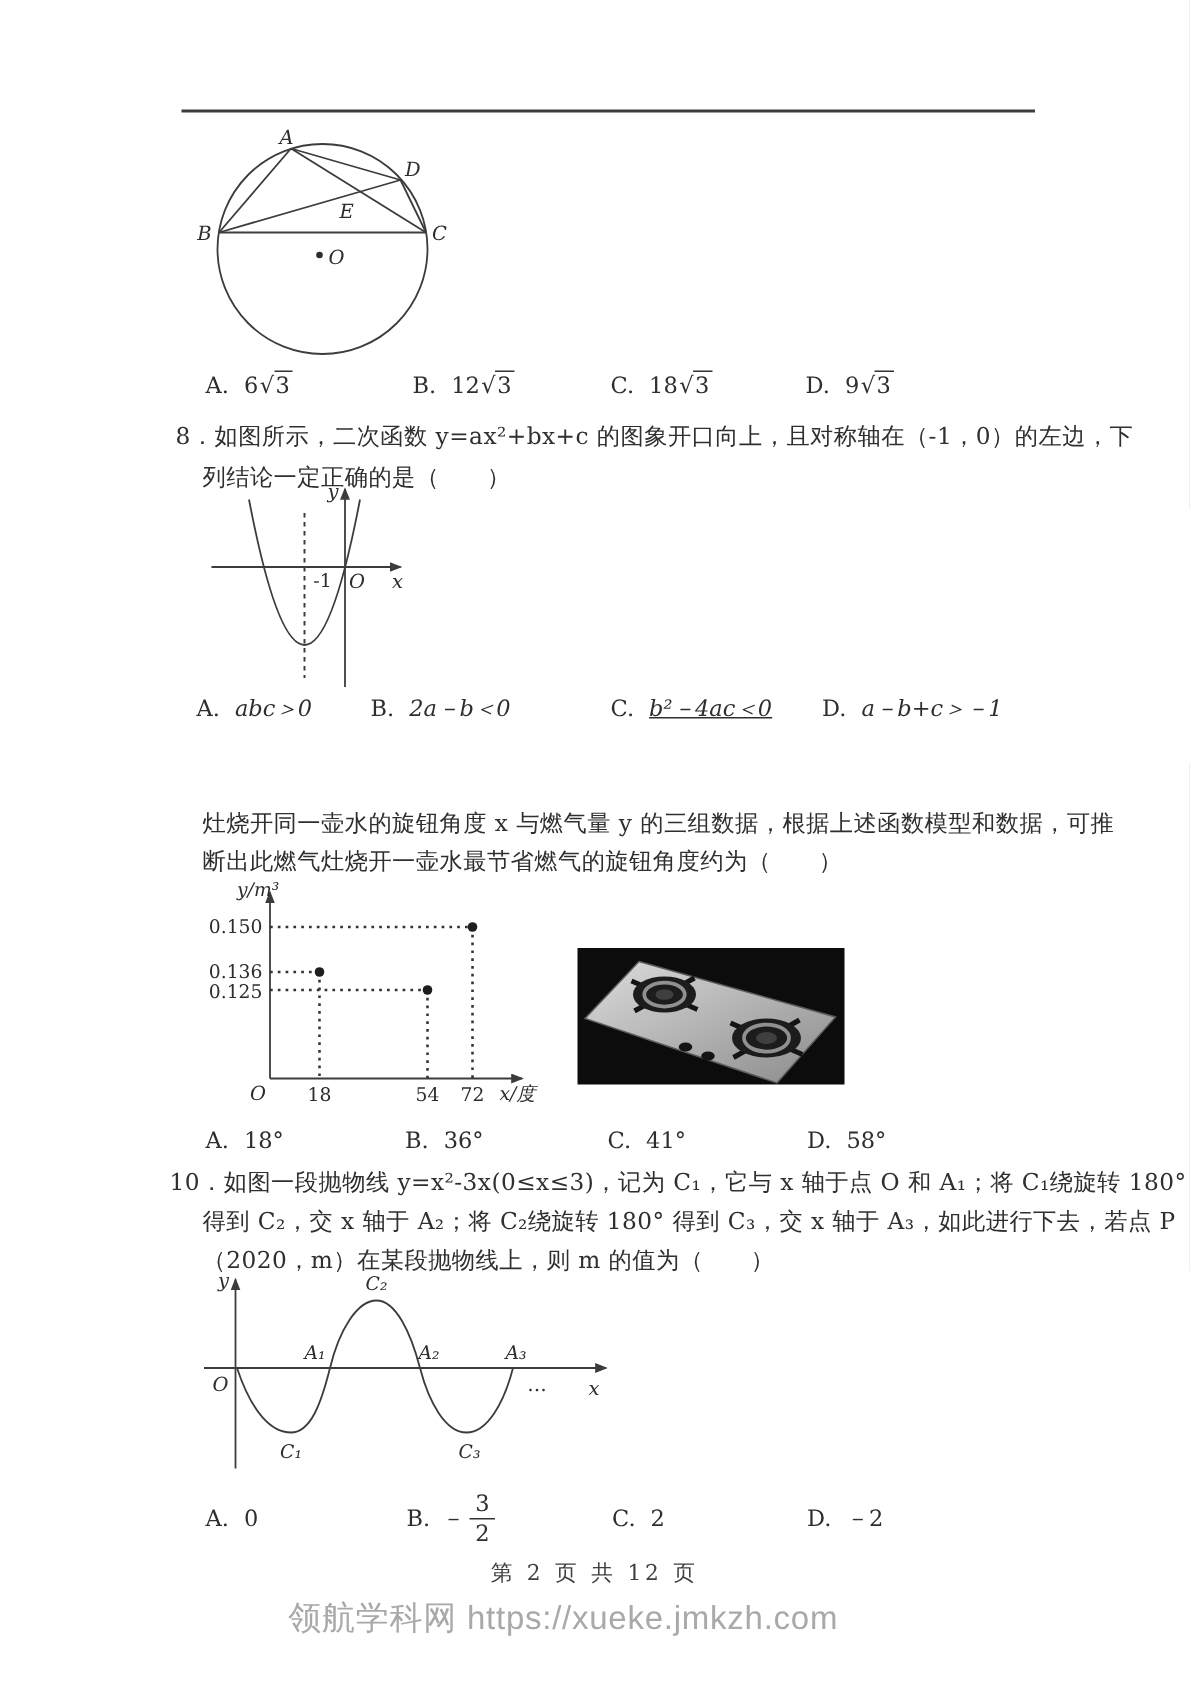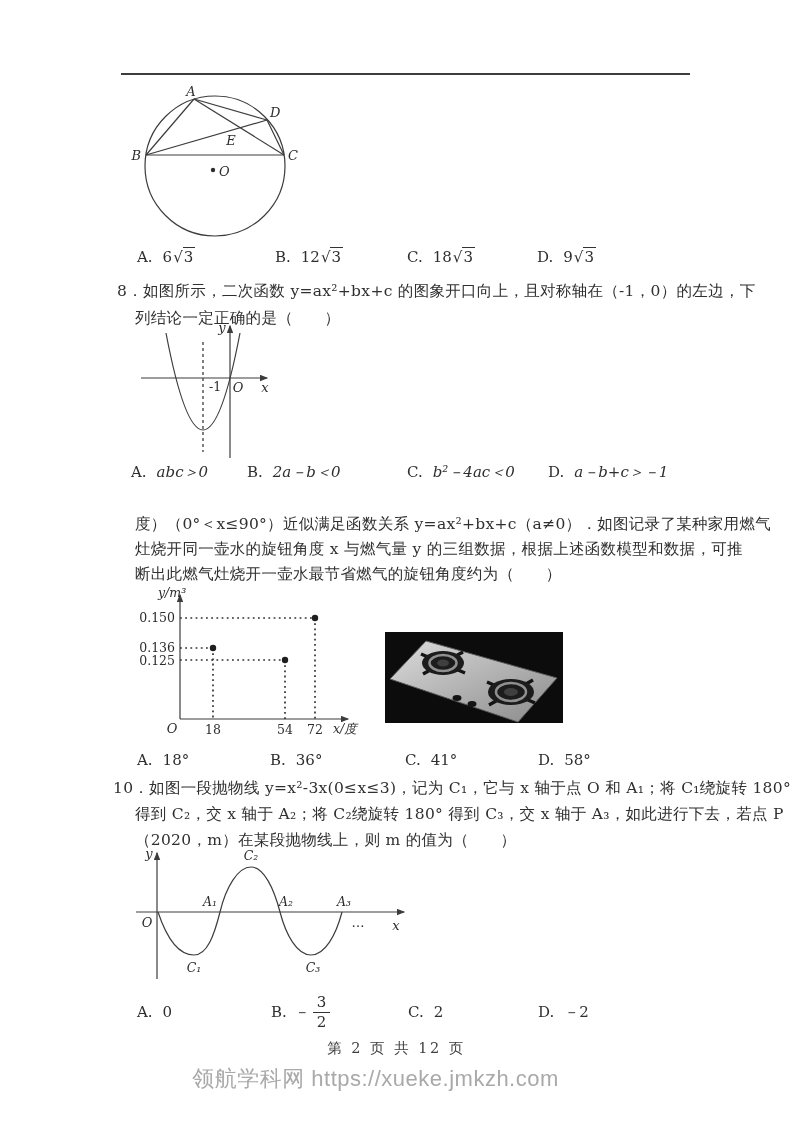--- a/index.html
+++ b/index.html
@@ -89,25 +89,24 @@
     <line x1="65" y1="20" x2="65" y2="130" stroke="#3c3c3c" stroke-width="1.3" stroke-dasharray="3 3"></line>
     <text x="77" y="69" text-anchor="middle" font-size="12.5">-1</text>
     <text x="100" y="70" text-anchor="middle" font-size="13" class="ital">O</text>
     <text x="127" y="70" text-anchor="middle" font-size="13" class="ital">x</text>
     <text x="84" y="10" text-anchor="middle" font-size="13" class="ital">y</text>
   </svg>
 
   <div class="row" style="top:463px;">
     <span class="opt" style="left:131px;"><span class="ol">A.</span><span class="ot it">abc＞0</span></span>
     <span class="opt" style="left:247px;"><span class="ol">B.</span><span class="ot it">2a－b＜0</span></span>
-    <span class="opt" style="left:407px;"><span class="ol">C.</span><span class="ot it">b²－4ac＜0</span></span>
+    <span class="opt" style="left:407px;text-decoration:underline;"><span class="ol">C.</span><span class="ot it">b²－4ac＜0</span></span>
     <span class="opt" style="left:548px;"><span class="ol">D.</span><span class="ot it">a－b+c＞－1</span></span>
   </div>
 
-  <div class="tline" style="left:135px;top:514px;">度）（0°＜x≤90°）近似满足函数关系 y=ax²+bx+c（a≠0）．如图记录了某种家用燃气</div>
   <div class="tline" style="left:135px;top:539px;">灶烧开同一壶水的旋钮角度 x 与燃气量 y 的三组数据，根据上述函数模型和数据，可推</div>
   <div class="tline" style="left:135px;top:564px;">断出此燃气灶烧开一壶水最节省燃气的旋钮角度约为（　　）</div>
 
   <svg style="left:140px;top:585px;" width="235" height="155" viewBox="0 0 235 155">
     <defs>
       <marker id="arr2" markerWidth="8" markerHeight="7" refX="6" refY="2.75" orient="auto">
         <path d="M0,0 L7,2.75 L0,5.5 z" fill="#3c3c3c"></path>
       </marker>
     </defs>
     <line x1="40" y1="134" x2="40" y2="10" class="fig-stroke" marker-end="url(#arr2)"></line>

